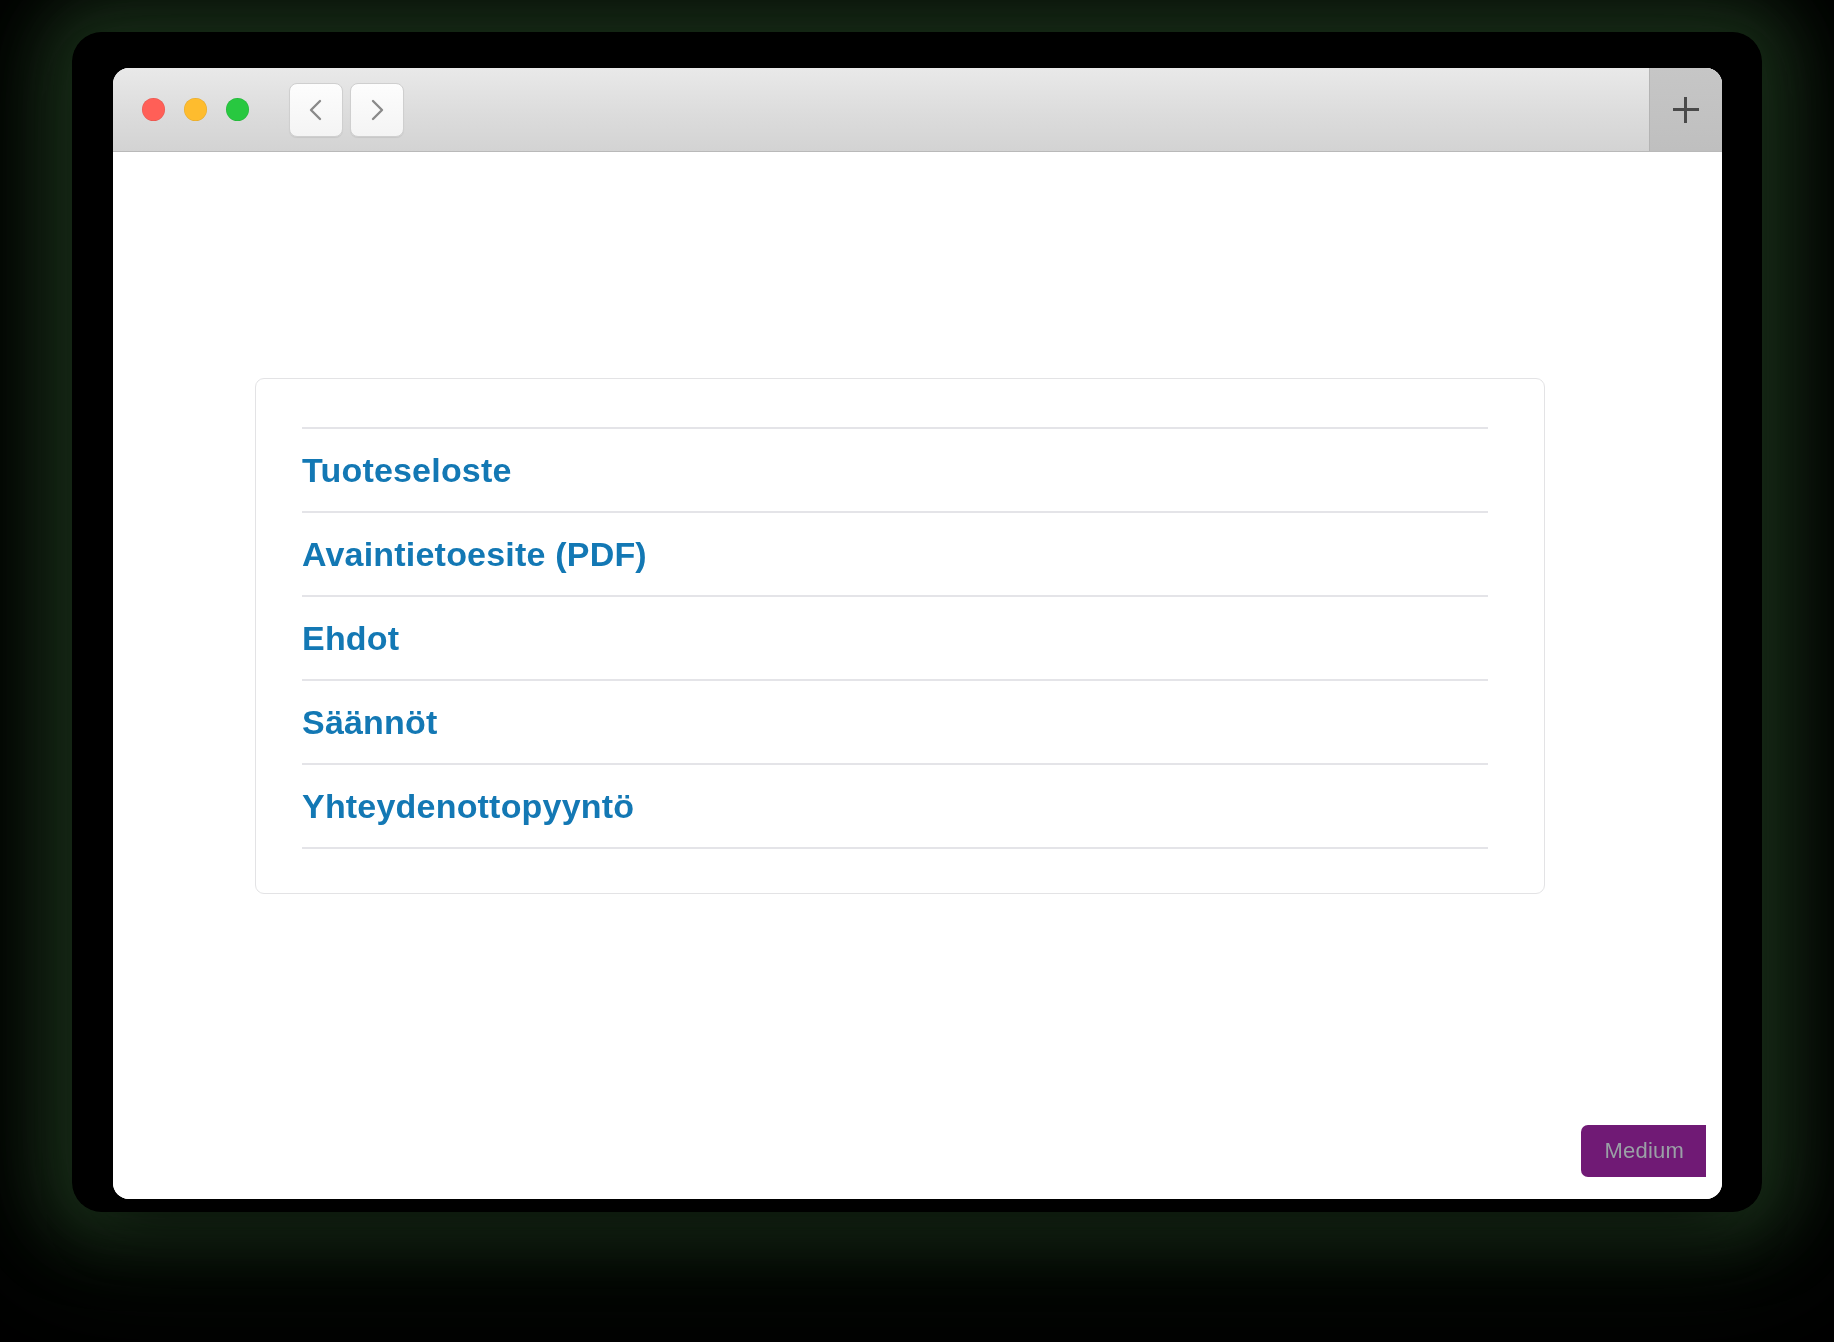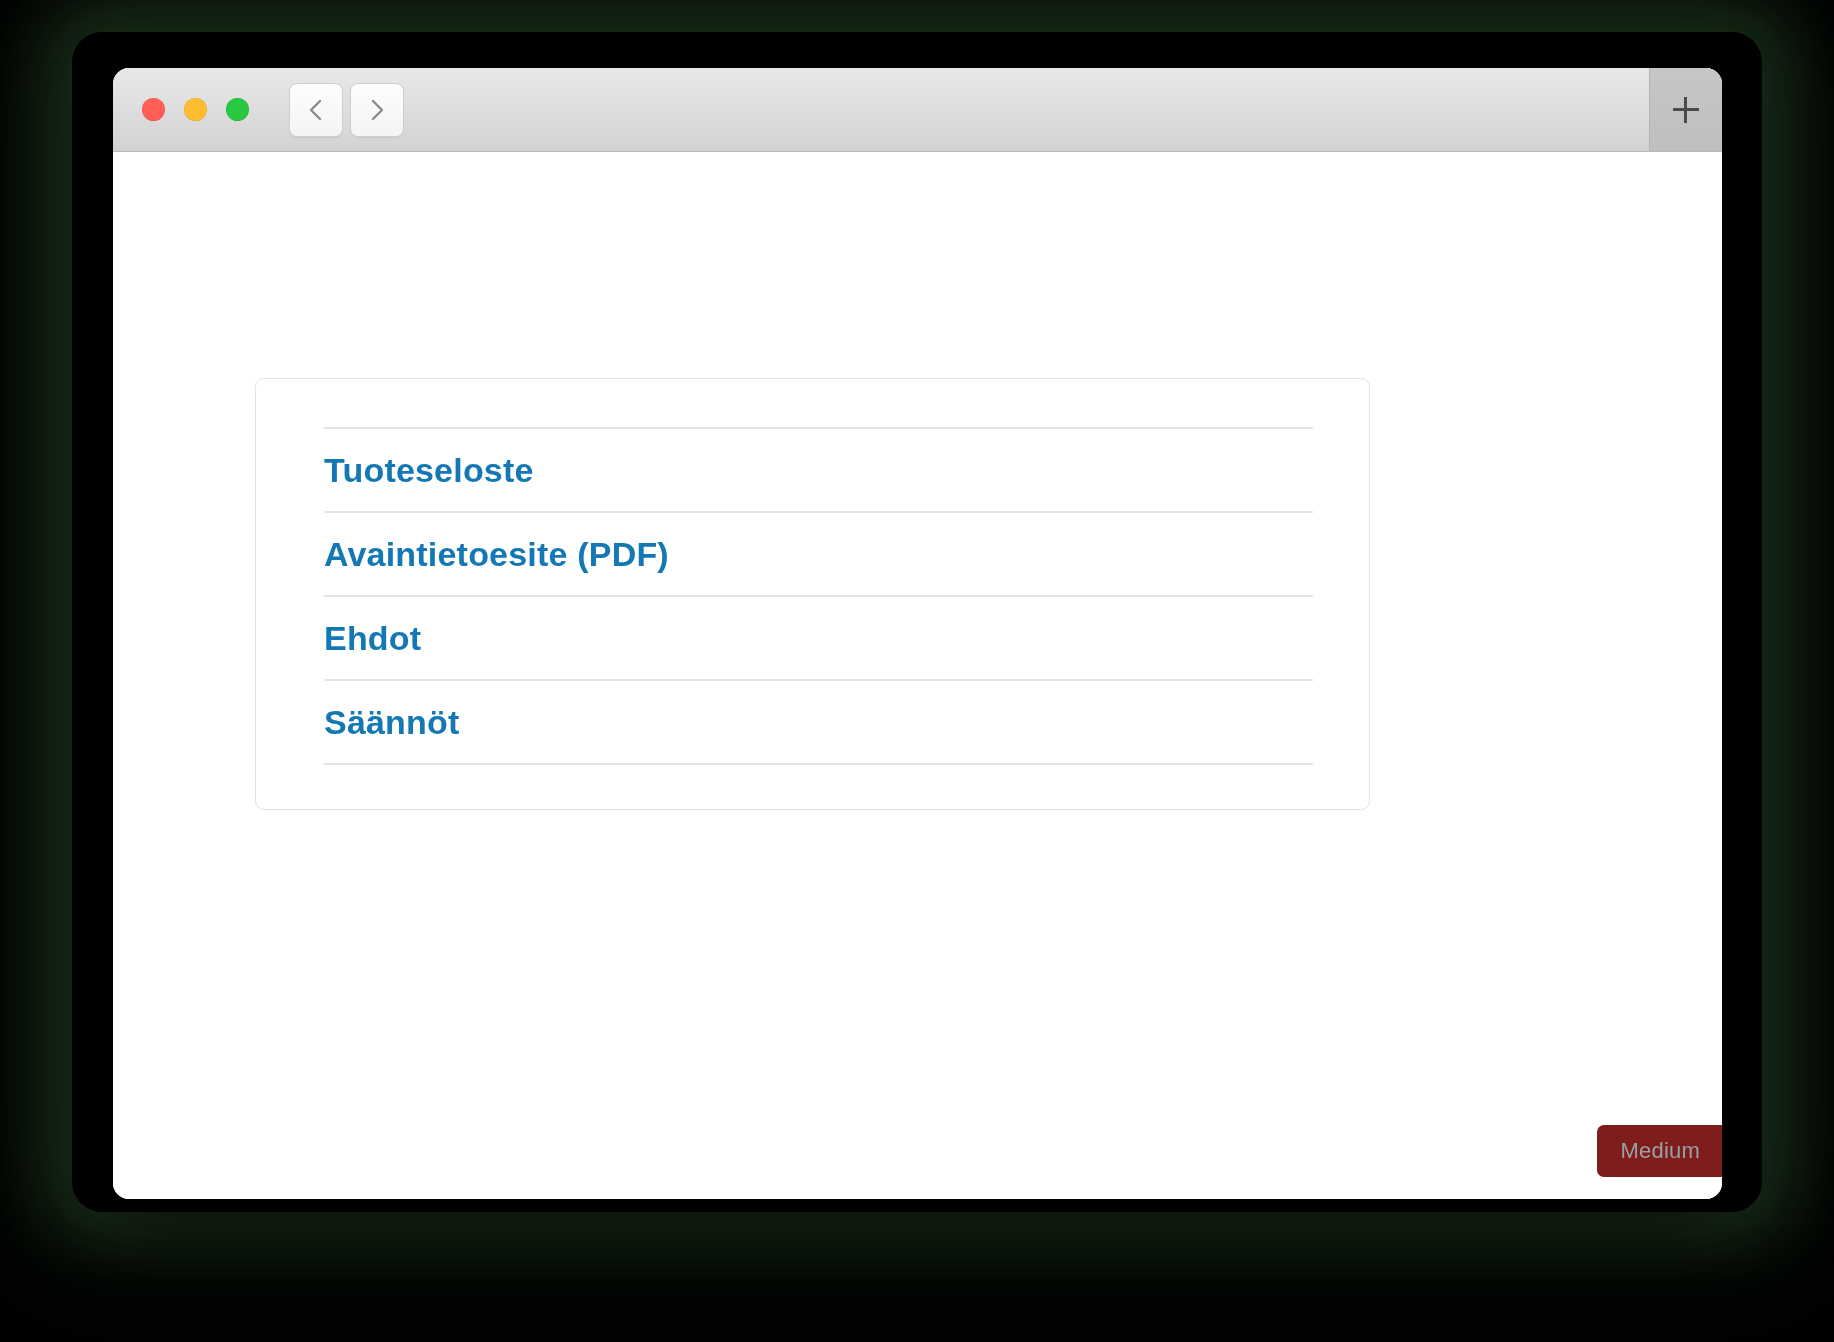--- a/index.html
+++ b/index.html
@@ -168,26 +168,26 @@
     position: relative;
     height: 1047px;
     background: #ffffff;
     overflow: hidden;
   }
 
   .card {
     position: absolute;
     left: 142px;
     top: 226px;
-    width: 1115px;
+    width: 1290px;
     border: 1px solid #e3e3e5;
     border-radius: 9px;
     background: #ffffff;
     box-sizing: border-box;
-    padding: 48px 56px 44px 68px;
+    padding: 48px 56px 44px 46px;
   }
 
   .link-list {
     list-style: none;
     margin: 0;
     padding: 0;
     border-top: 2px solid #e4e4e8;
   }
   .link-row {
     border-bottom: 2px solid #e4e4e8;
@@ -200,23 +200,23 @@
     font-size: 34px;
     font-weight: bold;
     color: #1378b4;
     text-decoration: none;
     letter-spacing: 0.2px;
   }
 
   
   .badge {
     position: absolute;
-    right: 0;
+    right: 16px;
     bottom: 22px;
-    background: #7f1d1d;
+    background: #701a75;
     border-radius: 7px 0 0 7px;
     padding: 13px 22px 13px 24px;
     font-size: 22px;
     color: #9aa0a6;
     letter-spacing: 0.2px;
   }
 </style>
 </head>
 <body>
 
@@ -284,20 +284,23 @@
           </li>
 
           <li class="link-row">
             <a href="#">Ehdot</a>
           </li>
 
           <li class="link-row">
             <a href="#">Säännöt</a>
           </li>
 
+          <li class="link-row">
+            <a href="#">Yhteydenottopyyntö</a>
+          </li>
 
         </ul>
       </div>
 
       <div class="badge">Medium</div>
 
     </div>
   </div>
 </div>
 

